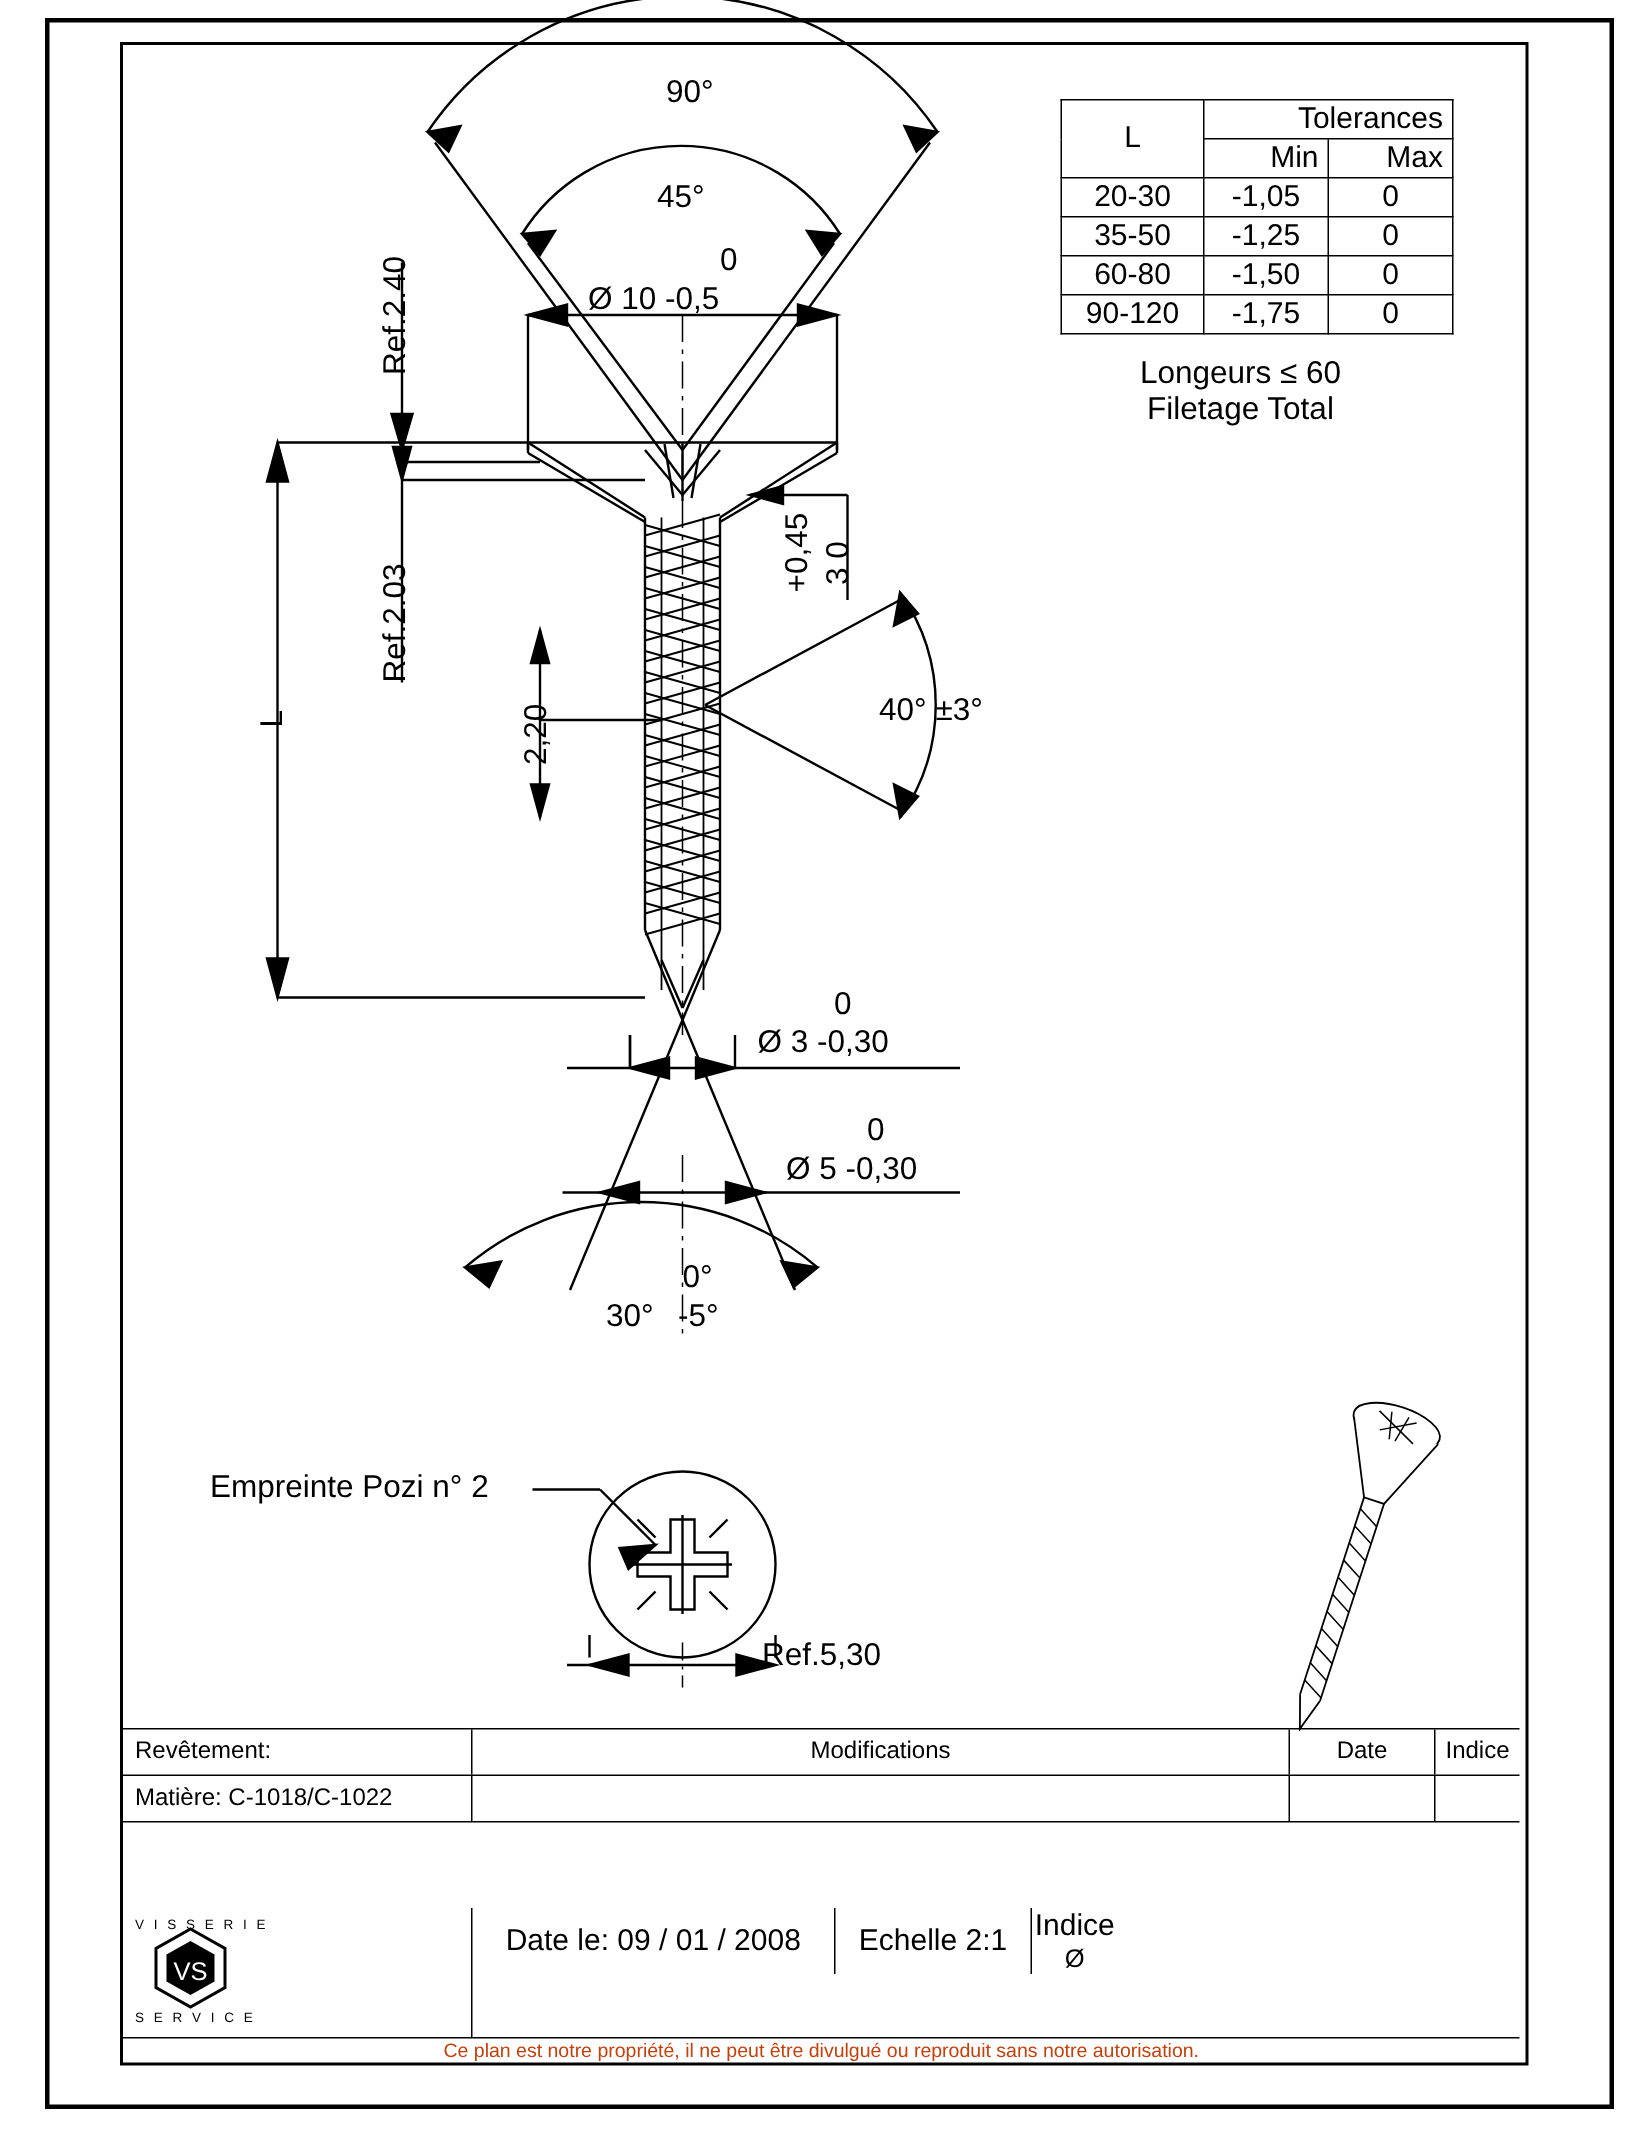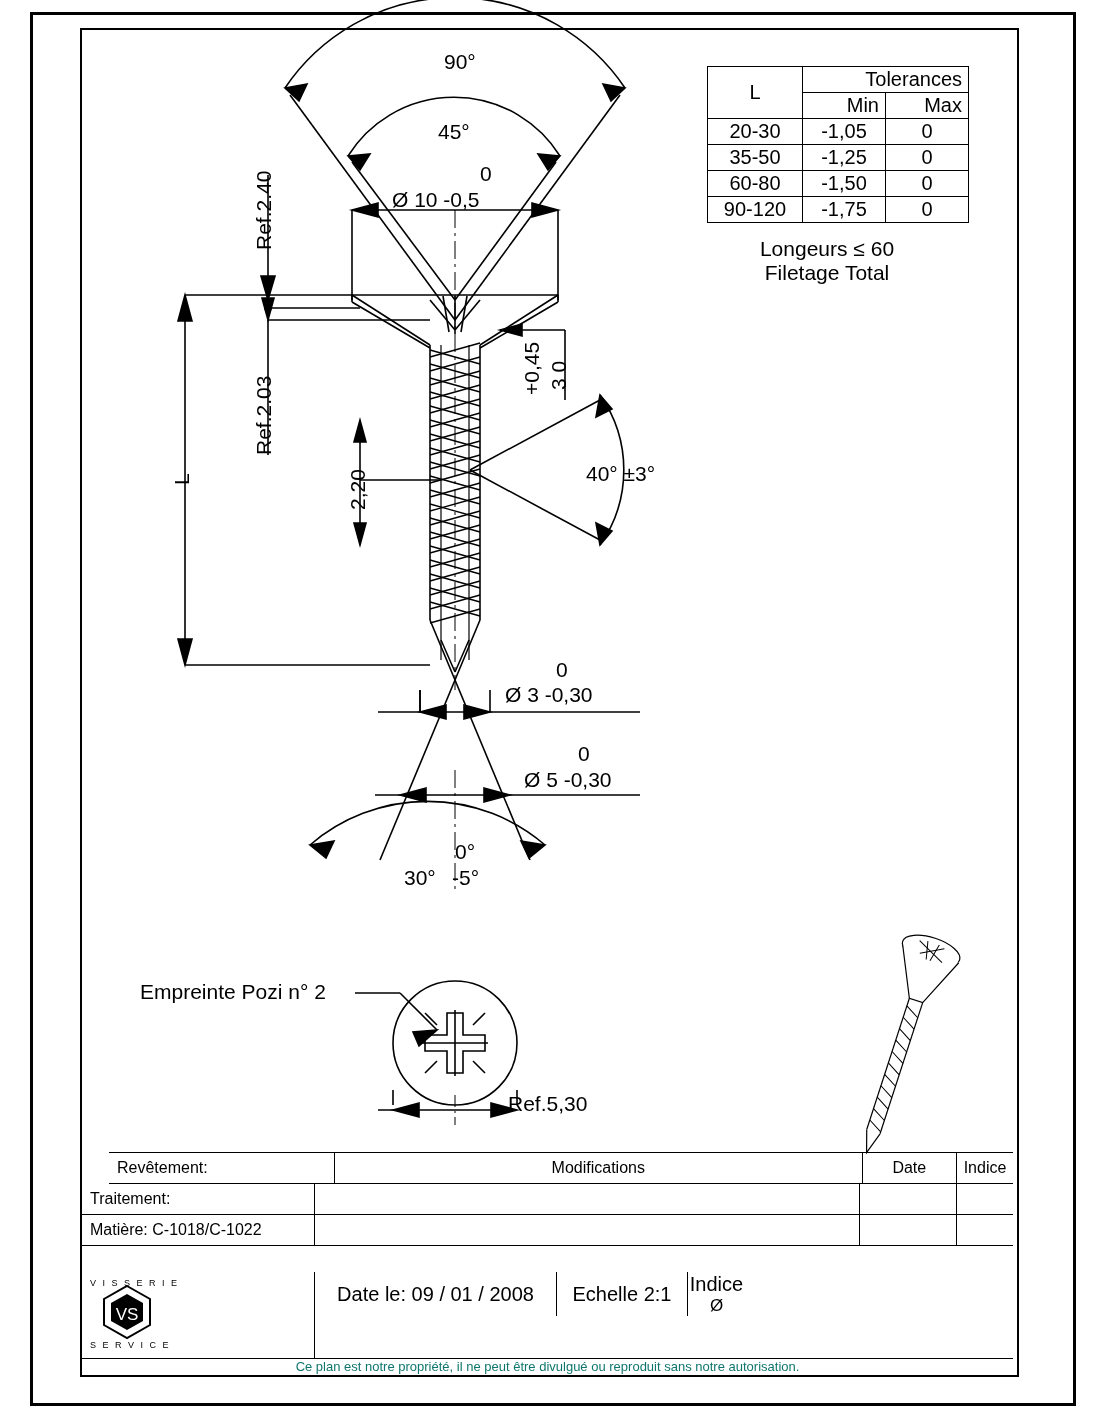--- a/index.html
+++ b/index.html
@@ -14,39 +14,39 @@
   .tol-table td, .tol-table th { border:1.6px solid #000; text-align:center; font-weight:normal; padding:1px 6px; height:22px; }
   .tol-table .l-col { width:82px; }
   .tol-table .mm-col { width:70px;text-align:right; }
   .tol-note { position:absolute; left:707px; top:237px; width:240px; text-align:center; font-size:21px; line-height:1.15; }
 
   .lbl { position:absolute; font-size:21px; white-space:nowrap; }
   .vert { transform-origin:0 0; }
 
   .bottom-wrap { position:absolute; left:82px; top:1152px; width:931px; }
   .row { display:flex; border-bottom:1.6px solid #000; }
-  .row:first-child { border-top:1.6px solid #000;margin-left:27px; }
+  .row:first-child { border-top:1.6px solid #000; }
   .cell { border-right:1.6px solid #000; box-sizing:border-box; display:flex; align-items:center; height:30px; font-size:16px; padding:0 8px; }
   .cell:last-child { border-right:none; }
   .c1 { width:233px; }
   .c2 { width:545px; justify-content:center; }
   .c3 { width:97px; justify-content:center; }
   .c4 { width:56px; justify-content:center; }
 
   .title-block { position:absolute; left:82px; top:1272px; width:931px; height:86px; border-bottom:1.6px solid #000; }
   .tb-logo { position:absolute; left:0; top:0; width:233px; height:86px; border-right:1.6px solid #000; box-sizing:border-box; }
   .tb-right { position:absolute; left:233px; top:0; width:698px; height:86px; }
   .tb-desig { height:42px; border-bottom:1.6px solid #000; display:flex; align-items:center; padding-left:10px; font-size:21px; box-sizing:border-box; }
   .tb-line2 { display:flex; height:44px; }
   .tb-line2 .c { border-right:1.6px solid #000; box-sizing:border-box; display:flex; align-items:center; justify-content:center; font-size:20px; }
   .tb-plan { width:268px; justify-content:flex-start !important; padding-left:10px; }
   .tb-date { width:242px; }
   .tb-ech { width:131px; }
   .tb-ind { width:57px; flex-direction:column; font-size:14px; border-right:none !important; }
-  .footer-note { position:absolute; left:82px; top:1359px; width:931px; text-align:center; font-size:13px; color:#0f766e; }
+  .footer-note { position:absolute; left:82px; top:1359px; width:931px; text-align:center; font-size:13px; color:#c2410c; }
 
   .logo-text { position:absolute; left:110px; top:8px; }
   .logo-za { font-size:21px; }
   .logo-sm { font-size:11px; line-height:1.25; }
 
   svg { position:absolute; left:0; top:0; width:1100px; height:1422px; pointer-events:none; }
 </style>
 </head>
 <body>
 
@@ -264,26 +264,20 @@
     <div>Longeurs ≤ 60</div>
     <div>Filetage Total</div>
   </div>
 
   <div class="bottom-wrap">
     <div class="row">
       <div class="cell c1">Revêtement:</div>
       <div class="cell c2">Modifications</div>
       <div class="cell c3">Date</div>
       <div class="cell c4">Indice</div>
-    </div>
-    <div class="row">
-      <div class="cell c1">Traitement:</div>
-      <div class="cell c2"></div>
-      <div class="cell c3"></div>
-      <div class="cell c4"></div>
     </div>
     <div class="row">
       <div class="cell c1">Matière: C-1018/C-1022</div>
       <div class="cell c2"></div>
       <div class="cell c3"></div>
       <div class="cell c4"></div>
     </div>
   </div>
 
   <div class="title-block">

